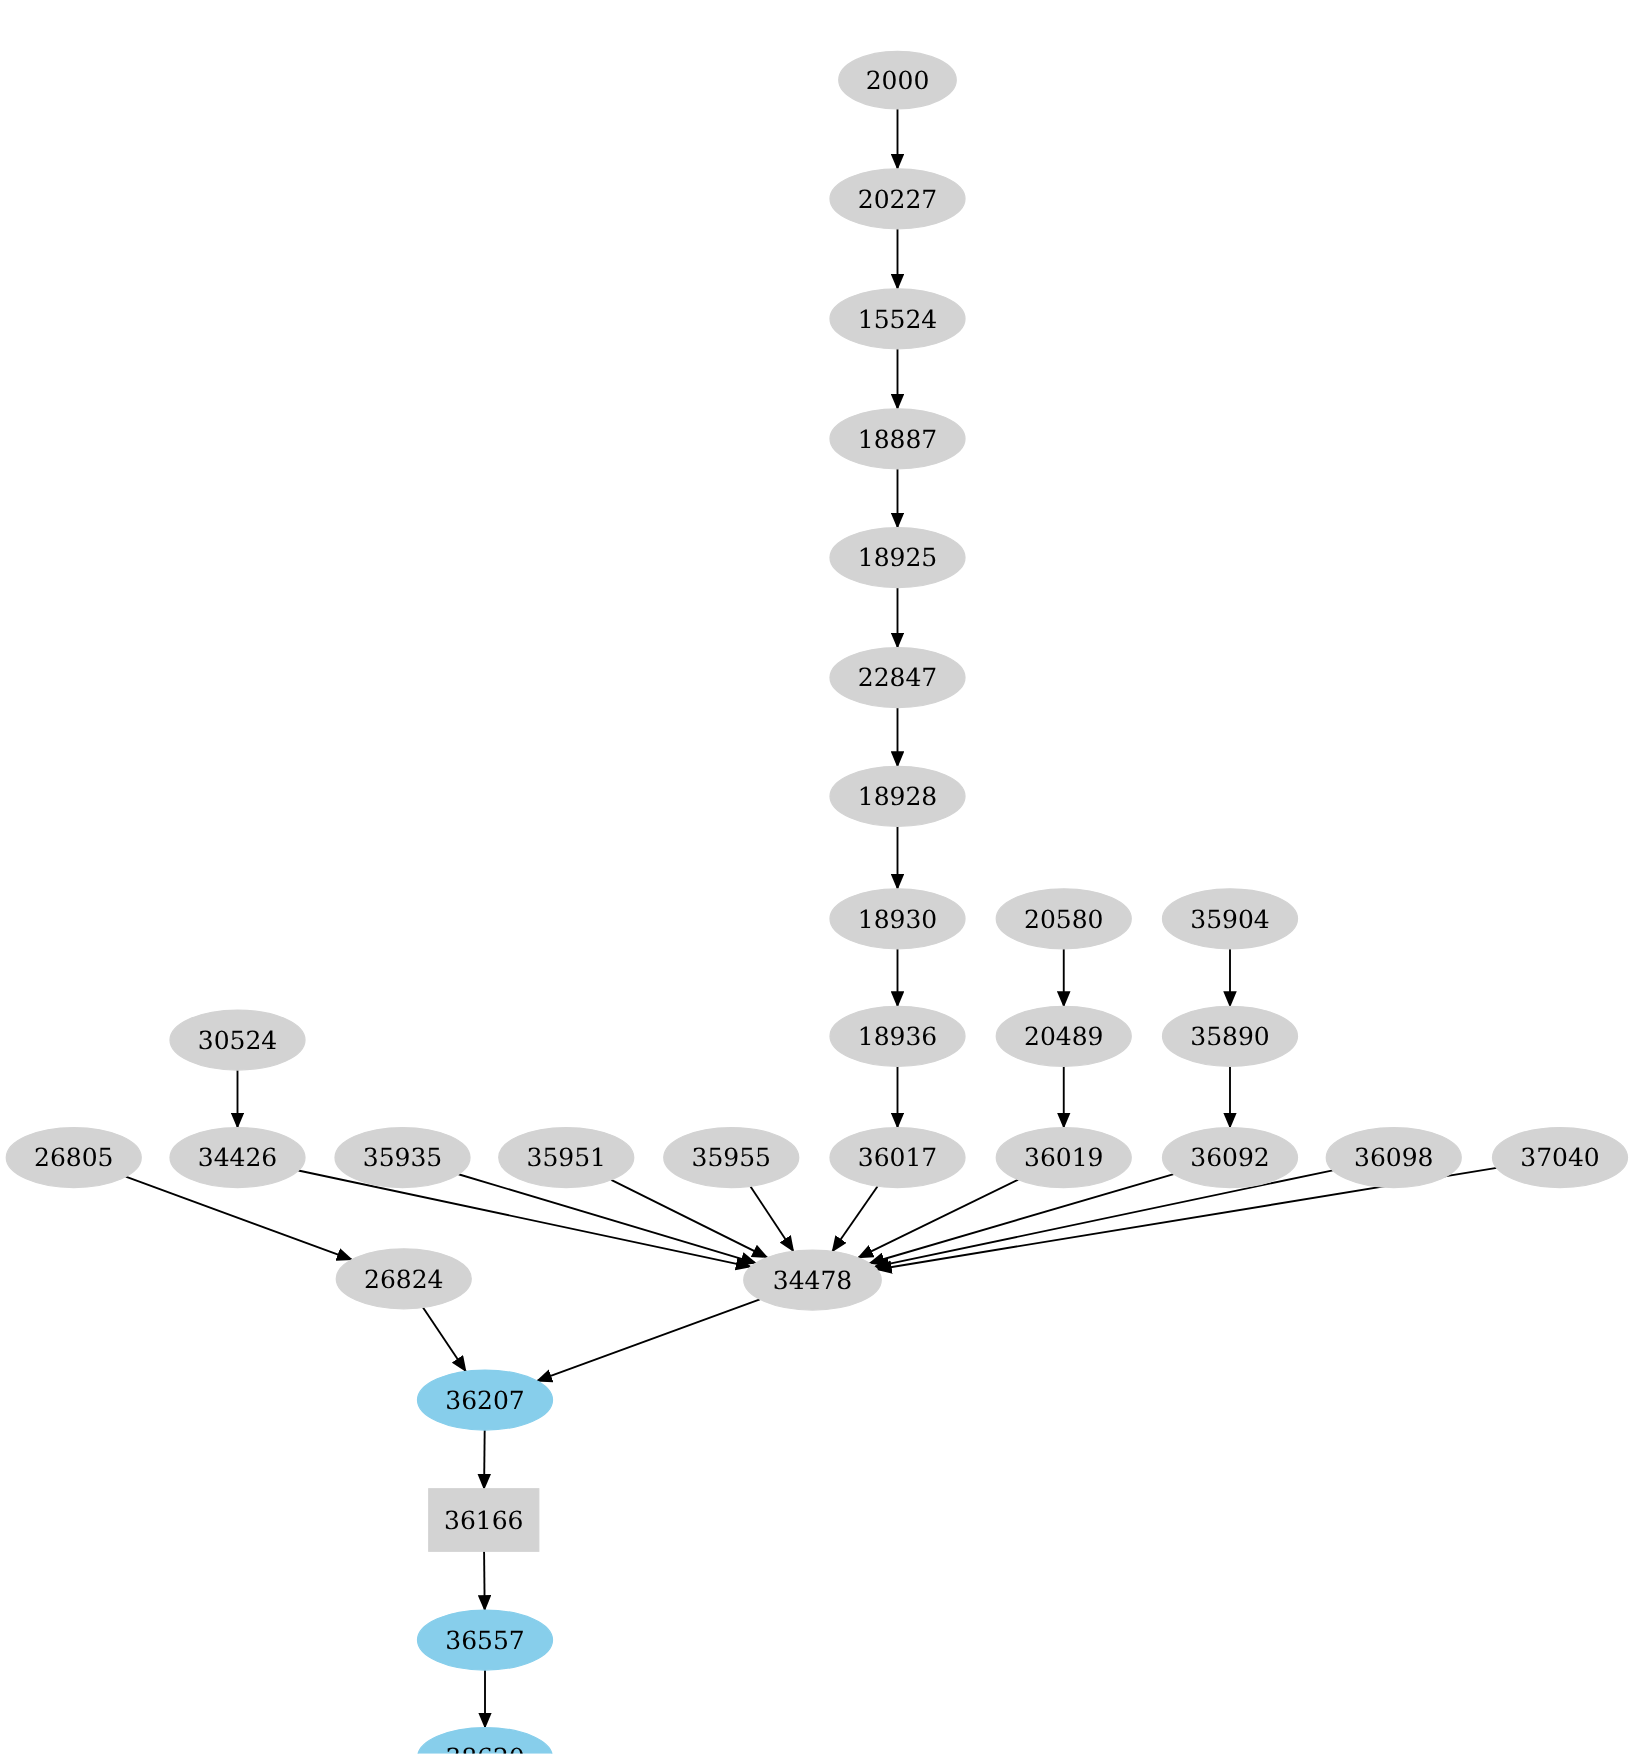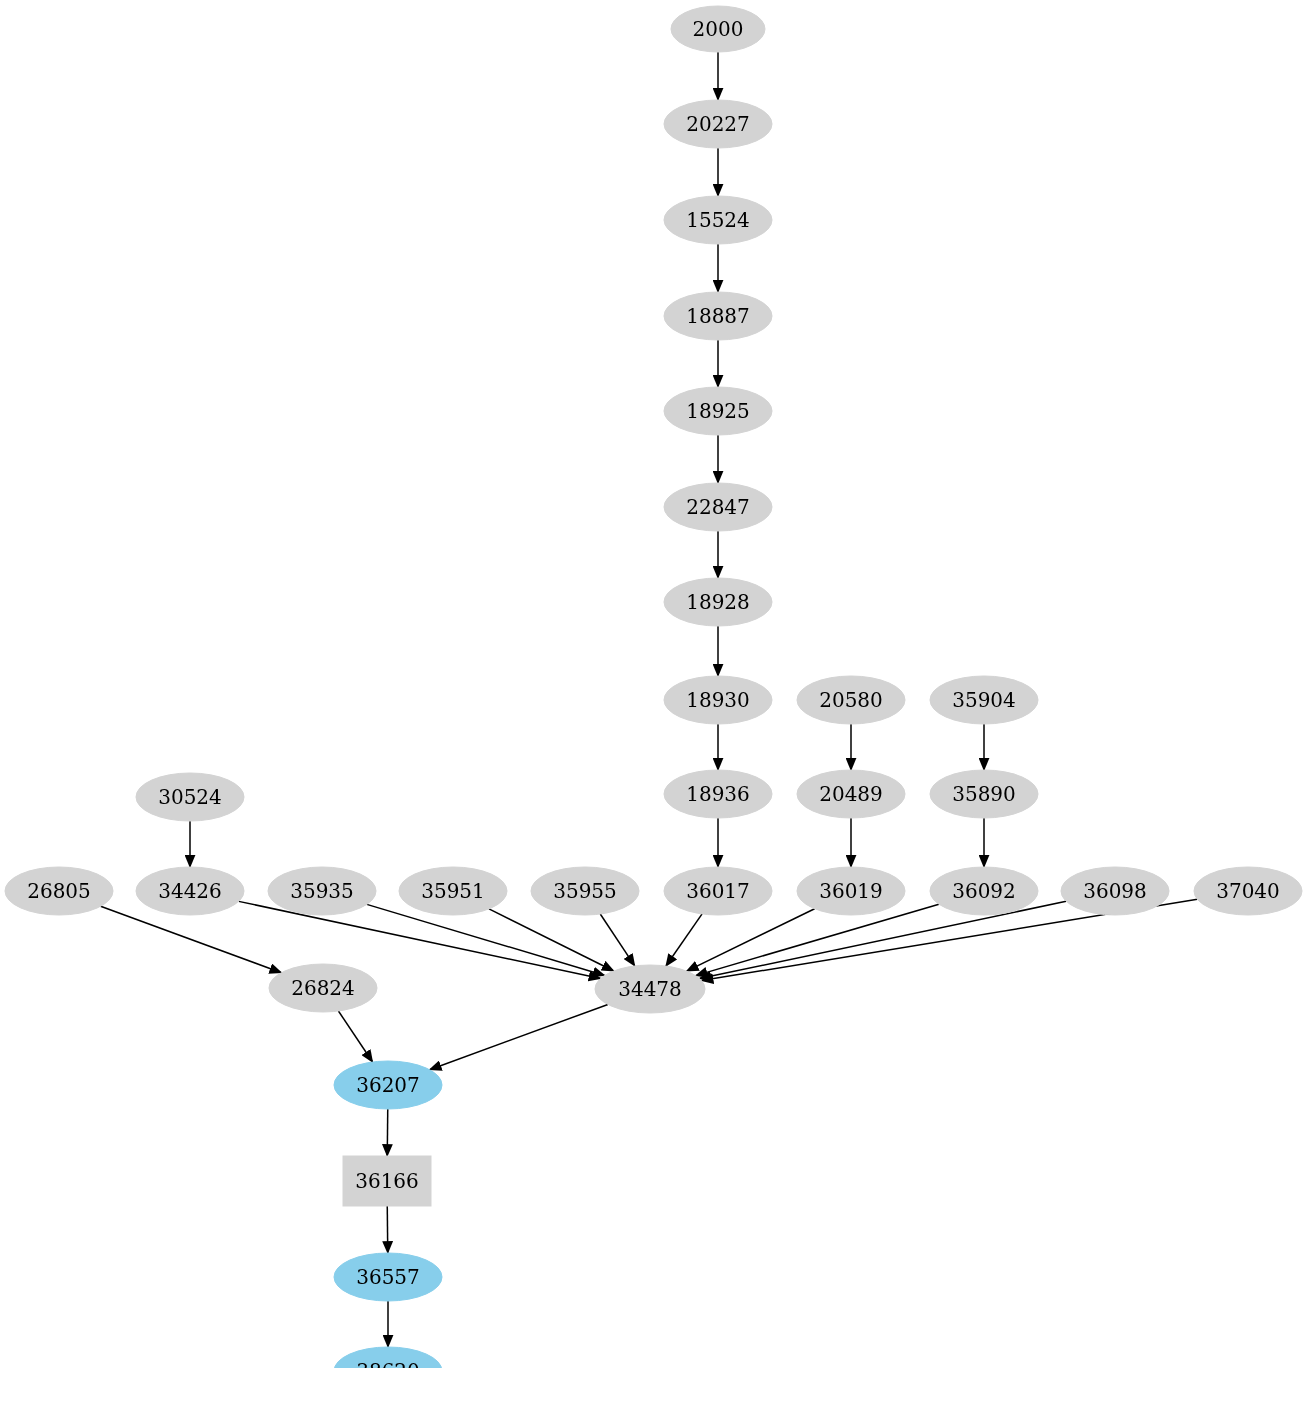--- a/index.html
+++ b/index.html
@@ -6,20 +6,21 @@
     margin: 0;
     padding: 0;
     background: #ffffff;
   }
   .canvas-wrap {
     width: 1306px;
     height: 1368px;
     position: relative;
     background: #ffffff;
     overflow: hidden;
+    margin-top: 35px;
   }
   svg {
     display: block;
   }
   .node-label {
     font-family: "DejaVu Serif", "Liberation Serif", serif;
     fill: #000000;
     text-anchor: middle;
     user-select: none;
   }

